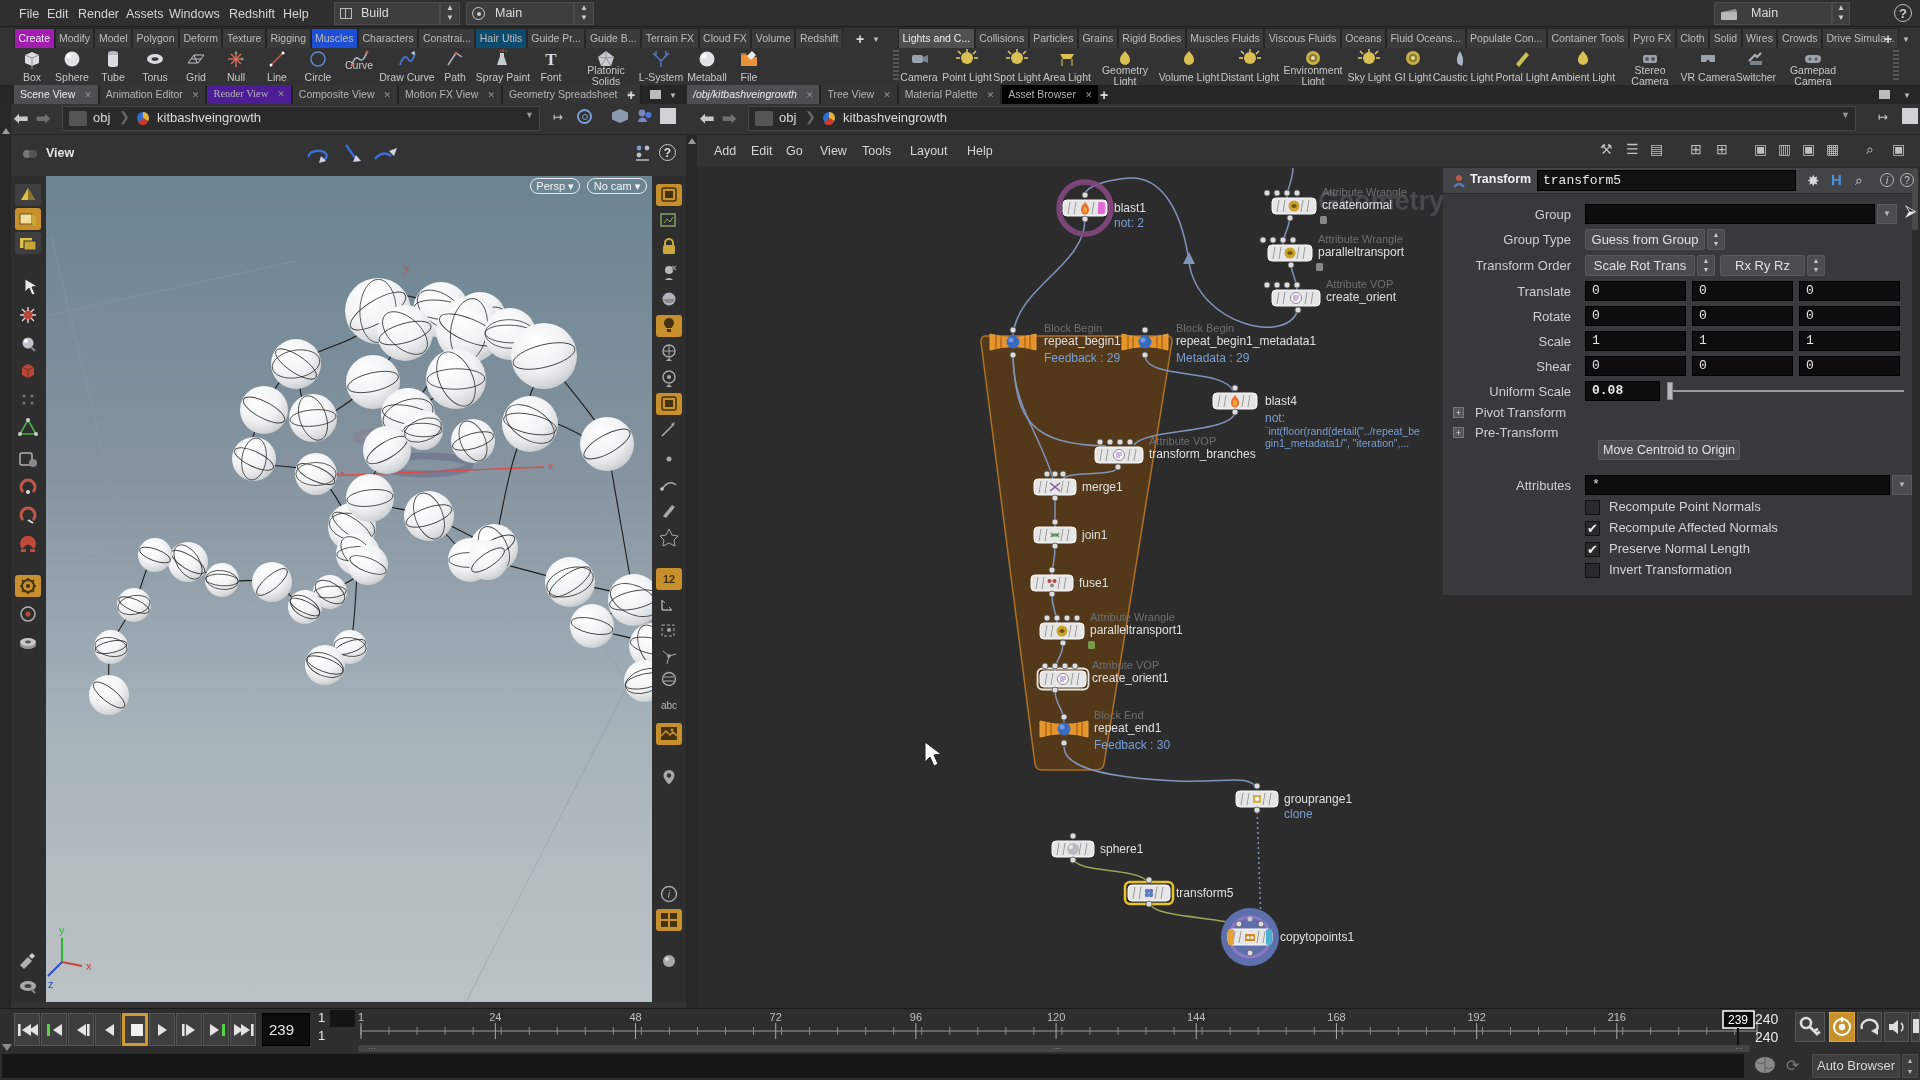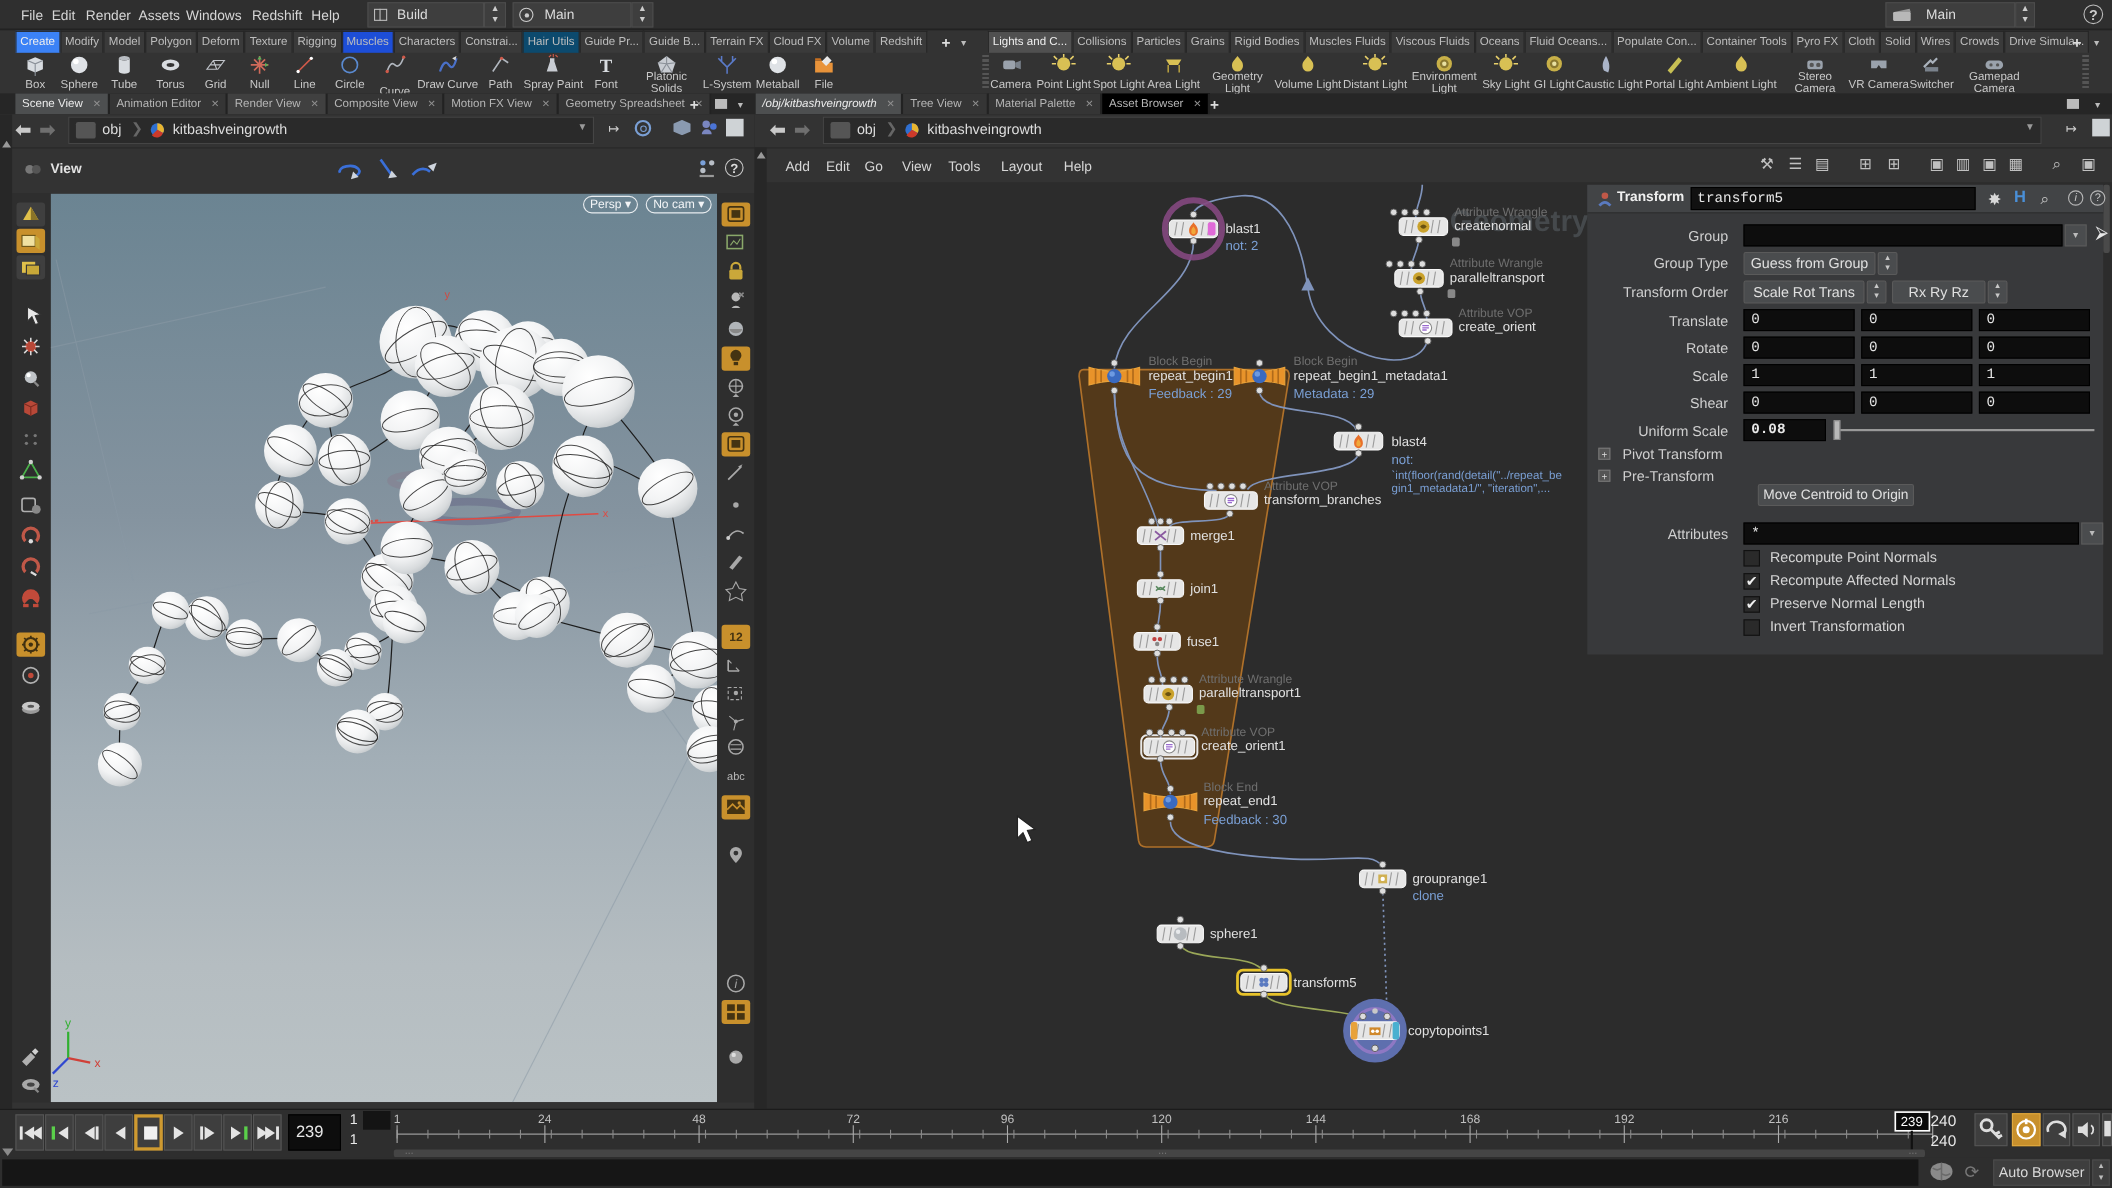--- a/index.html
+++ b/index.html
@@ -38,21 +38,21 @@
           <rect x="1" y="4" width="16" height="8" rx="1" fill="#b8b8b8"></rect>
           <path d="M2 4 l14 -3 1 3 z" fill="#989898"></path>
         </svg></div>
     <div class="abs" style="left:1832px;top:2px;width:18px;height:23px;background:#3e3e3e;border:1px solid #4c4c4c;color:#ccc;font-size:8px;text-align:center;line-height:10px;">▲<br>▼</div>
     <div class="abs" style="left:1894px;top:4px;width:18px;height:18px;border:1.5px solid #bbb;border-radius:50%;color:#ccc;font-size:13px;text-align:center;line-height:17px;font-weight:bold;">?</div>
   </div>
 
   <div class="abs" style="left:0;top:28px;width:1920px;height:57px;background:#333;">
 
     <div id="shelftabs1" class="abs" style="left:14px;top:0;height:20px;display:flex;">
-        <div style="height: 20px; padding: 0px 3.5px; font-size: 10.5px; line-height: 19px; color: rgb(238, 238, 238); background: #3b82f6; border-top: 1px solid rgb(38, 38, 38); border-right: 1px solid rgb(38, 38, 38); border-left: 1px solid rgb(38, 38, 38); border-image: initial; border-bottom: none; white-space: nowrap;">Create</div>
+        <div style="height: 20px; padding: 0px 3.5px; font-size: 10.5px; line-height: 19px; color: rgb(238, 238, 238); background: #a21caf; border-top: 1px solid rgb(38, 38, 38); border-right: 1px solid rgb(38, 38, 38); border-left: 1px solid rgb(38, 38, 38); border-image: initial; border-bottom: none; white-space: nowrap;">Create</div>
         <div style="height: 20px; padding: 0px 3.5px; font-size: 10.5px; line-height: 19px; color: rgb(189, 189, 189); background: rgb(58, 58, 58); border-top: 1px solid rgb(38, 38, 38); border-right: 1px solid rgb(38, 38, 38); border-left: 1px solid rgb(38, 38, 38); border-image: initial; border-bottom: none; white-space: nowrap;">Modify</div>
         <div style="height: 20px; padding: 0px 3.5px; font-size: 10.5px; line-height: 19px; color: rgb(189, 189, 189); background: rgb(58, 58, 58); border-top: 1px solid rgb(38, 38, 38); border-right: 1px solid rgb(38, 38, 38); border-left: 1px solid rgb(38, 38, 38); border-image: initial; border-bottom: none; white-space: nowrap;">Model</div>
         <div style="height: 20px; padding: 0px 3.5px; font-size: 10.5px; line-height: 19px; color: rgb(189, 189, 189); background: rgb(58, 58, 58); border-top: 1px solid rgb(38, 38, 38); border-right: 1px solid rgb(38, 38, 38); border-left: 1px solid rgb(38, 38, 38); border-image: initial; border-bottom: none; white-space: nowrap;">Polygon</div>
         <div style="height: 20px; padding: 0px 3.5px; font-size: 10.5px; line-height: 19px; color: rgb(189, 189, 189); background: rgb(58, 58, 58); border-top: 1px solid rgb(38, 38, 38); border-right: 1px solid rgb(38, 38, 38); border-left: 1px solid rgb(38, 38, 38); border-image: initial; border-bottom: none; white-space: nowrap;">Deform</div>
         <div style="height: 20px; padding: 0px 3.5px; font-size: 10.5px; line-height: 19px; color: rgb(189, 189, 189); background: rgb(58, 58, 58); border-top: 1px solid rgb(38, 38, 38); border-right: 1px solid rgb(38, 38, 38); border-left: 1px solid rgb(38, 38, 38); border-image: initial; border-bottom: none; white-space: nowrap;">Texture</div>
         <div style="height: 20px; padding: 0px 3.5px; font-size: 10.5px; line-height: 19px; color: rgb(189, 189, 189); background: rgb(58, 58, 58); border-top: 1px solid rgb(38, 38, 38); border-right: 1px solid rgb(38, 38, 38); border-left: 1px solid rgb(38, 38, 38); border-image: initial; border-bottom: none; white-space: nowrap;">Rigging</div>
         <div style="height: 20px; padding: 0px 3.5px; font-size: 10.5px; line-height: 19px; color: rgb(189, 189, 189); background: #1d4ed8; border-top: 1px solid rgb(38, 38, 38); border-right: 1px solid rgb(38, 38, 38); border-left: 1px solid rgb(38, 38, 38); border-image: initial; border-bottom: none; white-space: nowrap;">Muscles</div>
         <div style="height: 20px; padding: 0px 3.5px; font-size: 10.5px; line-height: 19px; color: rgb(189, 189, 189); background: rgb(58, 58, 58); border-top: 1px solid rgb(38, 38, 38); border-right: 1px solid rgb(38, 38, 38); border-left: 1px solid rgb(38, 38, 38); border-image: initial; border-bottom: none; white-space: nowrap;">Characters</div>
         <div style="height: 20px; padding: 0px 3.5px; font-size: 10.5px; line-height: 19px; color: rgb(189, 189, 189); background: rgb(58, 58, 58); border-top: 1px solid rgb(38, 38, 38); border-right: 1px solid rgb(38, 38, 38); border-left: 1px solid rgb(38, 38, 38); border-image: initial; border-bottom: none; white-space: nowrap;">Constrai...</div>
         <div style="height: 20px; padding: 0px 3.5px; font-size: 10.5px; line-height: 19px; color: rgb(189, 189, 189); background: #0c4a6e; border-top: 1px solid rgb(38, 38, 38); border-right: 1px solid rgb(38, 38, 38); border-left: 1px solid rgb(38, 38, 38); border-image: initial; border-bottom: none; white-space: nowrap; text-align: center;">Hair Utils</div>
@@ -120,21 +120,21 @@
         <div style="position: absolute; left: 237px; top: 24px; width: 80px; text-align: center; color: rgb(200, 200, 200); font-size: 10.5px; line-height: 11px;">Line</div>
         <div style="position: absolute; left: 266px; top: 1px; width: 22px; height: 20px;"><svg width="22" height="20">
             <path d="M5 16 L17 4" stroke="#d05a4a" stroke-width="1.5"></path>
             <circle cx="5" cy="16" r="1.5" fill="#fff"></circle>
             <circle cx="17" cy="4" r="1.5" fill="#fff"></circle>
           </svg></div>
         <div style="position: absolute; left: 278px; top: 24px; width: 80px; text-align: center; color: rgb(200, 200, 200); font-size: 10.5px; line-height: 11px;">Circle</div>
         <div style="position: absolute; left: 307px; top: 1px; width: 22px; height: 20px;"><svg width="22" height="20">
             <circle cx="11" cy="10" r="7" stroke="#5a8ad0" stroke-width="1.5" fill="none"></circle>
           </svg></div>
-        <div style="position: absolute; left: 319px; top: 30px; width: 80px; text-align: center; color: rgb(200, 200, 200); font-size: 10.5px; line-height: 11px;">Curve</div>
+        <div style="position: absolute; left: 319px; top: 12px; width: 80px; text-align: center; color: rgb(200, 200, 200); font-size: 10.5px; line-height: 11px;">Curve</div>
         <div style="position: absolute; left: 348px; top: 1px; width: 22px; height: 20px;"><svg width="22" height="20">
             <path d="M4 16 q3 -10 7 -6 t8 -7" stroke="#b0b6be" stroke-width="1.5" fill="none"></path>
             <circle cx="4" cy="16" r="1.5" fill="#d05a4a"></circle>
             <circle cx="19" cy="3" r="1.5" fill="#d05a4a"></circle>
           </svg></div>
         <div style="position: absolute; left: 367px; top: 24px; width: 80px; text-align: center; color: rgb(200, 200, 200); font-size: 10.5px; line-height: 11px;">Draw Curve</div>
         <div style="position: absolute; left: 396px; top: 1px; width: 22px; height: 20px;"><svg width="22" height="20">
             <path d="M4 16 q4 -12 8 -6 t7 -6" stroke="#4a70c8" stroke-width="2" fill="none"></path>
             <path d="M15 4 l4 -2 -1 4z" fill="#d8d8d8"></path>
           </svg></div>
@@ -257,21 +257,21 @@
           </svg></div>
         <div style="position: absolute; left: 893px; top: 2px; width: 6px; height: 30px; background: repeating-linear-gradient(rgb(85, 85, 85) 0px, rgb(85, 85, 85) 2px, rgb(51, 51, 51) 2px, rgb(51, 51, 51) 4px);"></div>
         <div style="position: absolute; left: 1893px; top: 2px; width: 6px; height: 30px; background: repeating-linear-gradient(rgb(85, 85, 85) 0px, rgb(85, 85, 85) 2px, rgb(51, 51, 51) 2px, rgb(51, 51, 51) 4px);"></div>
       </div>
   </div>
 
   <div class="abs" style="left:0;top:85px;width:1920px;height:19px;background:#262626;">
     <div id="panetabsL" class="abs" style="left:14px;top:0;height:19px;display:flex;">
         <div style="height: 19px; padding: 0px 6px; font-size: 10.5px; line-height: 18px; color: rgb(236, 236, 236); background: rgb(77, 79, 80); border-right: 2px solid rgb(34, 34, 34); white-space: nowrap;"><span style="">Scene View</span><span style="color:#909090;font-size:9px;margin-left:9px;">✕</span></div>
         <div style="height: 19px; padding: 0px 6px; font-size: 10.5px; line-height: 18px; color: rgb(181, 181, 181); background: rgb(53, 53, 53); border-right: 2px solid rgb(34, 34, 34); white-space: nowrap;"><span style="">Animation Editor</span><span style="color:#909090;font-size:9px;margin-left:9px;">✕</span></div>
-        <div style="height: 19px; padding: 0px 6px; font-size: 10.5px; line-height: 18px; color: rgb(181, 181, 181); background: #404040; border-right: 2px solid rgb(34, 34, 34); white-space: nowrap;"><span style="">Render View</span><span style="color:#909090;font-size:9px;margin-left:9px;">✕</span></div>
+        <div style="height: 19px; padding: 0px 6px; font-size: 10.5px; line-height: 18px; color: rgb(181, 181, 181); background: #4c1d95; border-right: 2px solid rgb(34, 34, 34); white-space: nowrap; font-family: Liberation Serif, serif;"><span style="">Render View</span><span style="color:#909090;font-size:9px;margin-left:9px;">✕</span></div>
         <div style="height: 19px; padding: 0px 6px; font-size: 10.5px; line-height: 18px; color: rgb(181, 181, 181); background: rgb(53, 53, 53); border-right: 2px solid rgb(34, 34, 34); white-space: nowrap;"><span style="">Composite View</span><span style="color:#909090;font-size:9px;margin-left:9px;">✕</span></div>
         <div style="height: 19px; padding: 0px 6px; font-size: 10.5px; line-height: 18px; color: rgb(181, 181, 181); background: rgb(53, 53, 53); border-right: 2px solid rgb(34, 34, 34); white-space: nowrap;"><span style="">Motion FX View</span><span style="color:#909090;font-size:9px;margin-left:9px;">✕</span></div>
         <div style="height: 19px; padding: 0px 6px; font-size: 10.5px; line-height: 18px; color: rgb(181, 181, 181); background: rgb(53, 53, 53); border-right: 2px solid rgb(34, 34, 34); white-space: nowrap;"><span style="">Geometry Spreadsheet</span><span style="color:#909090;font-size:9px;margin-left:9px;">✕</span></div>
       </div>
     <div class="abs" style="left:627px;top:2px;color:#ddd;font-size:14px;font-weight:bold;">+</div>
     <div class="abs" style="left:650px;top:5px;width:11px;height:9px;background:#bbb;"></div>
     <div class="abs" style="left:669px;top:6px;color:#bbb;font-size:8px;">▼</div>
     <div id="panetabsR" class="abs" style="left:687px;top:0;height:19px;display:flex;">
         <div style="height: 19px; padding: 0px 6px; font-size: 10.5px; line-height: 18px; color: rgb(236, 236, 236); background: rgb(77, 79, 80); border-right: 2px solid rgb(34, 34, 34); white-space: nowrap;"><span style="font-style:italic;">/obj/kitbashveingrowth</span><span style="color:#909090;font-size:9px;margin-left:9px;">✕</span></div>
         <div style="height: 19px; padding: 0px 6px; font-size: 10.5px; line-height: 18px; color: rgb(181, 181, 181); background: rgb(53, 53, 53); border-right: 2px solid rgb(34, 34, 34); white-space: nowrap;"><span style="">Tree View</span><span style="color:#909090;font-size:9px;margin-left:9px;">✕</span></div>

